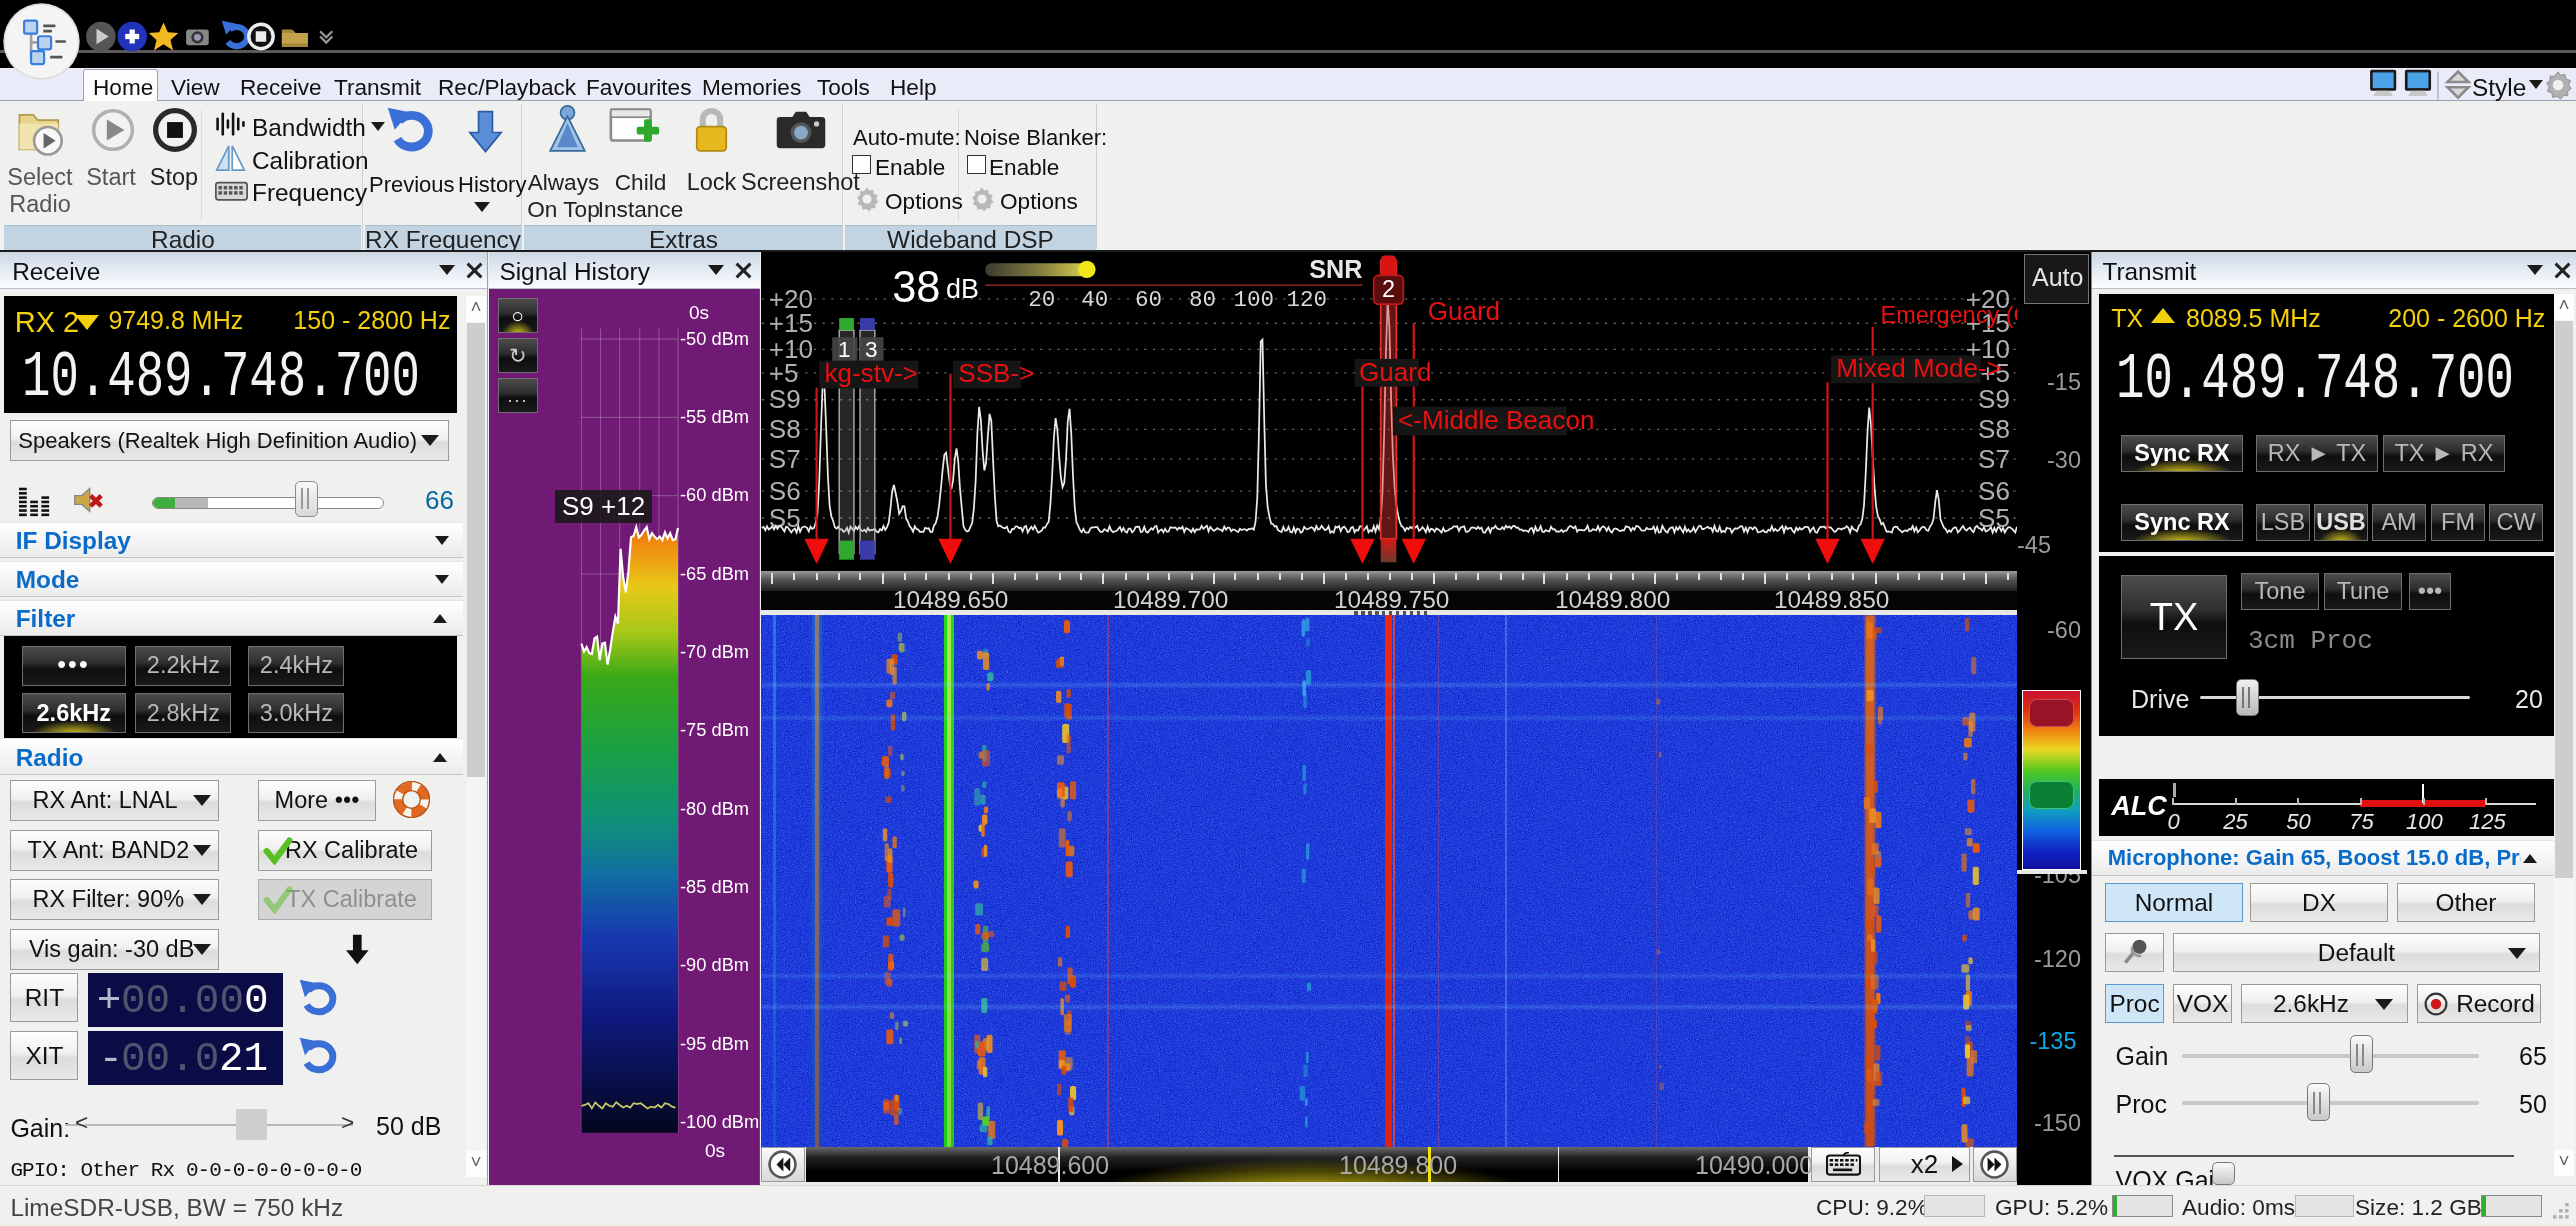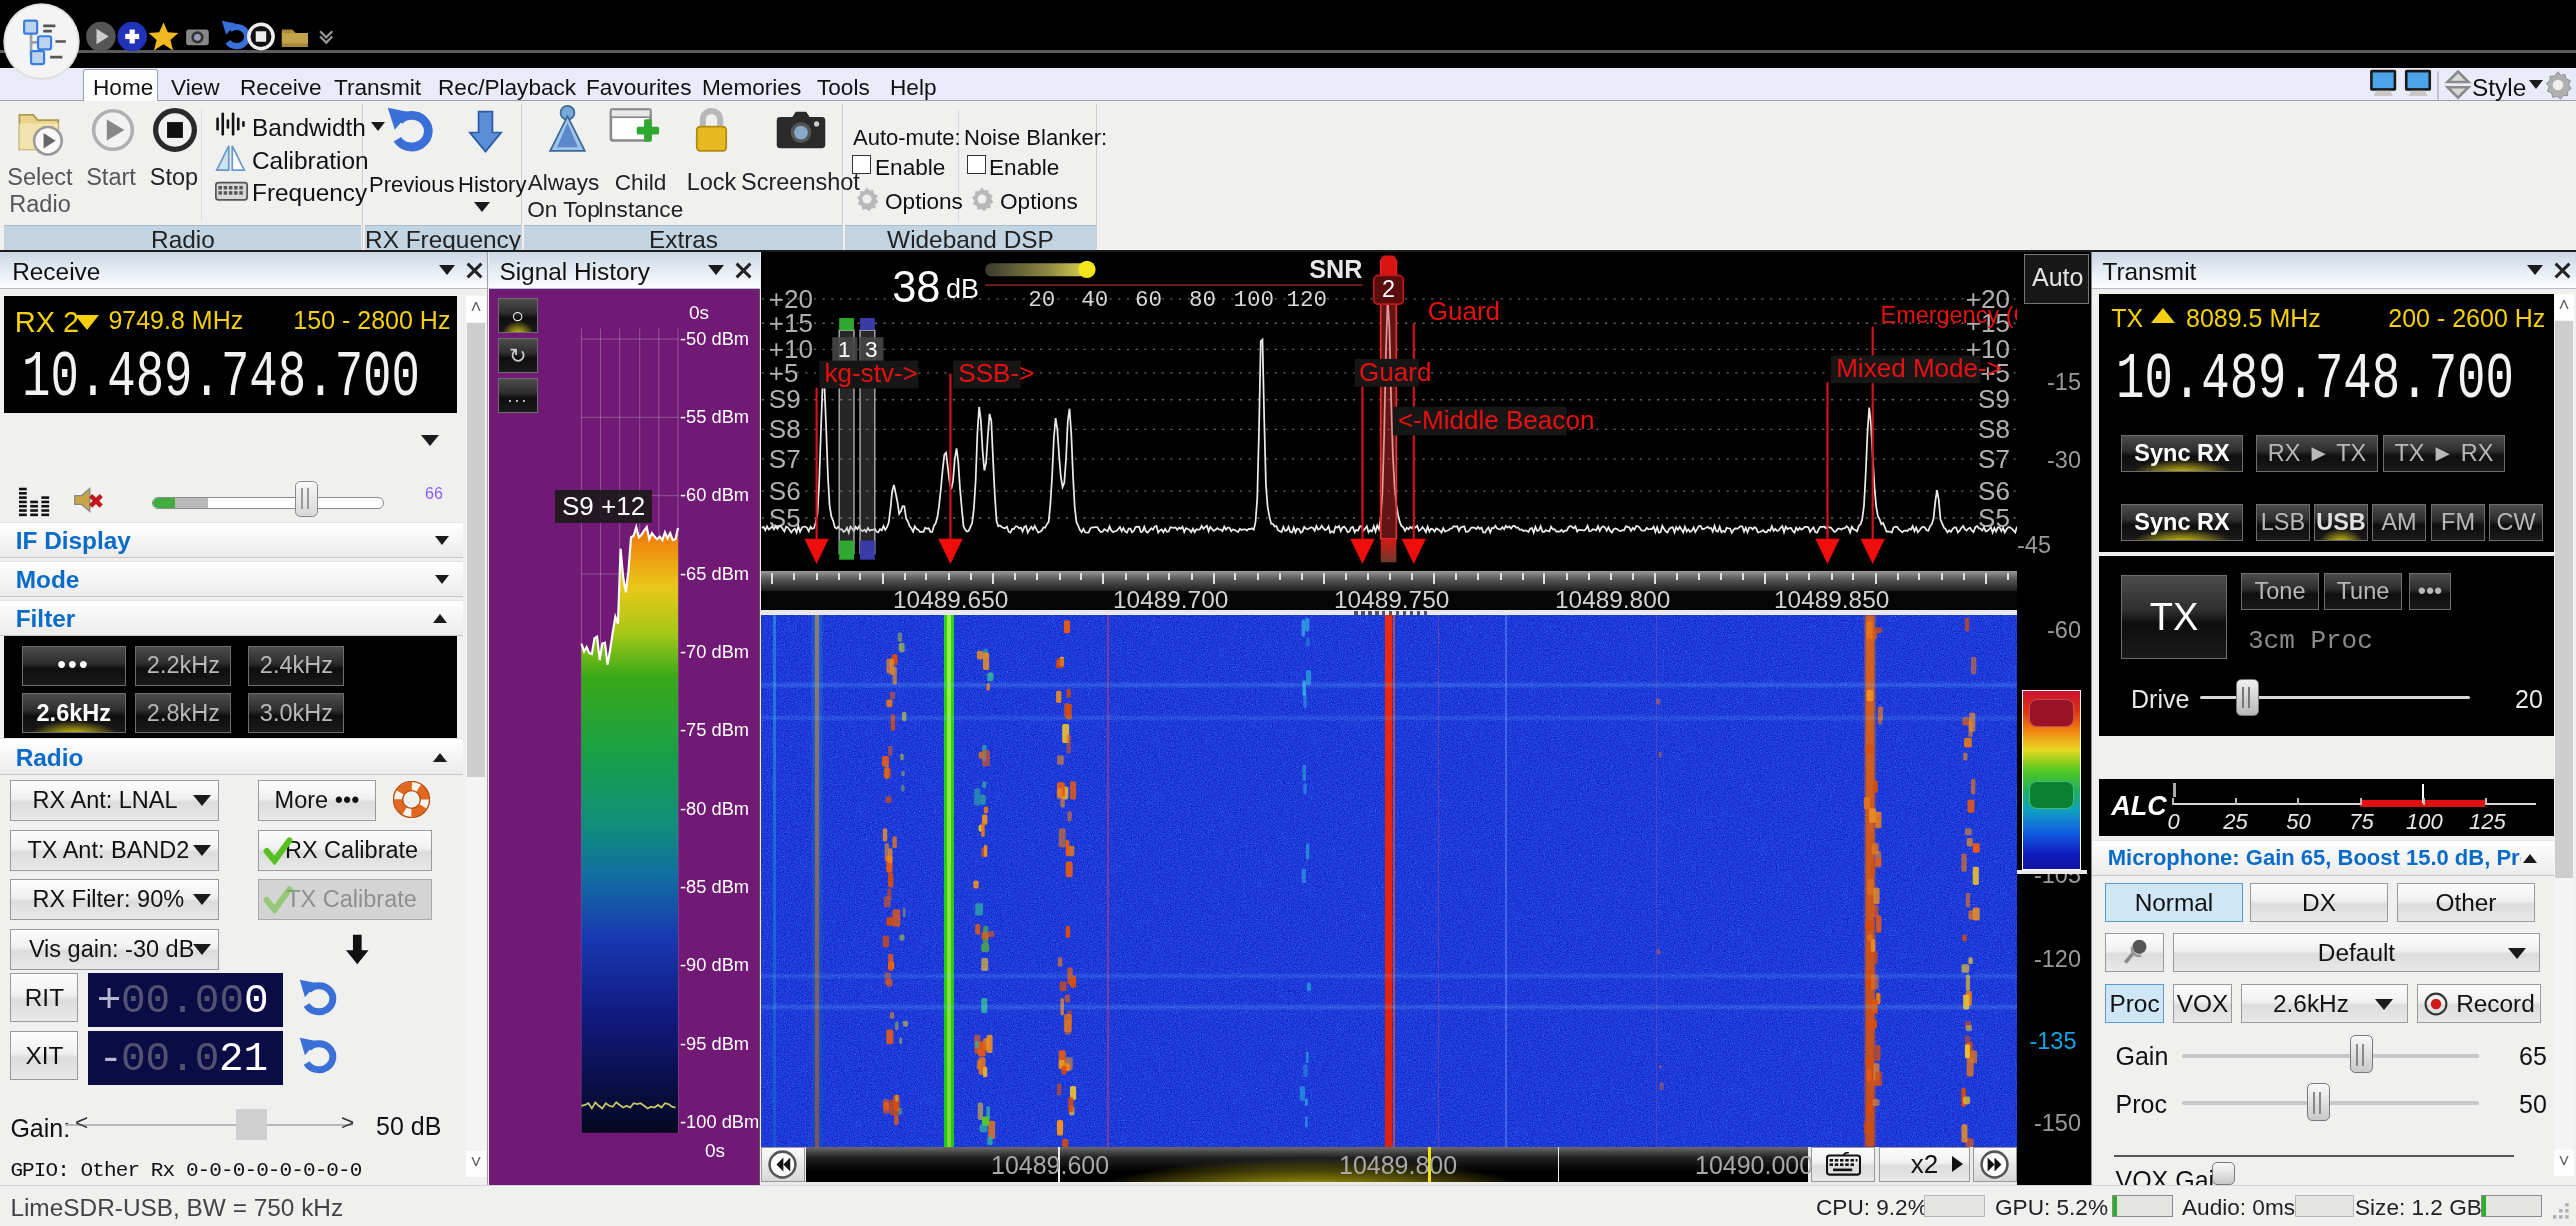--- a/index.html
+++ b/index.html
@@ -233,20 +233,21 @@
         <path d="M3 3 L19 19 M19 3 L3 19" stroke="#222" stroke-width="3.4"></path>
       </svg>
   </div>
   <div class="abs" style="left:4.4px;top:44px;width:453px;height:117px;background:#000;">
     <span class="abs" style="left:10.4px;top:10.4px;font-size:29px;color:#f4d00e;">RX 2</span>
     <div class="abs" style="left:71px;top:19px;width:0;height:0;border-left:12.2px solid transparent;border-right:12.2px solid transparent;border-top:15px solid #f4d00e;"></div>
     <span class="abs" style="left:104px;top:10.4px;font-size:25px;color:#f4d00e;">9749.8 MHz</span>
     <span class="abs" style="right:7px;top:10.4px;font-size:25px;color:#f4d00e;">150 - 2800 Hz</span>
     <div class="abs mono" style="left:17.4px;top:46px;font-size:64px;color:#f2f2f2;transform:scaleX(0.74);transform-origin:0 0;white-space:nowrap;">10.489.748.700</div>
   </div>
+  <div class="lightbtn abs" style="left:10.4px;top:168px;width:439px;height:41px;font-size:22px;white-space:nowrap;">Speakers (Realtek High Definition Audio)&nbsp;&nbsp;&nbsp;&nbsp;</div>
   <div class="abs ddarrow" style="left:421px;top:183px;"></div>
   <svg class="abs" style="left:19px;top:234px;" width="31" height="31" viewBox="0 0 36 36">
     <g fill="#111">
       <rect x="0" y="2" width="9" height="3"></rect>
         <rect x="0" y="7" width="9" height="3"></rect>
         <rect x="0" y="12" width="9" height="3"></rect>
         <rect x="0" y="17" width="9" height="3"></rect>
         <rect x="0" y="22" width="9" height="3"></rect>
         <rect x="0" y="27" width="9" height="3"></rect>
         <rect x="0" y="32" width="9" height="3"></rect>
@@ -266,21 +267,21 @@
     <path d="M20 12 L32 24 M32 12 L20 24" stroke="#c01818" stroke-width="5"></path>
   </svg>
   <div class="abs" style="left:152px;top:245px;width:232px;height:12.2px;border:0.9px solid #8a8a8a;border-radius:6.1px;background:#fff;overflow:hidden;">
     <div class="abs" style="left:0;top:0;width:22px;height:12.2px;background:#3fae3f;"></div>
     <div class="abs" style="left:22px;top:0;width:33px;height:12.2px;background:#b8b8b8;"></div>
   </div>
   <div class="abs" style="left:295px;top:229px;width:22.6px;height:36px;background:linear-gradient(180deg,#f8f8f8,#d8d8d8);border:1.7px solid #8a8a8a;border-radius:5.2px;">
     <div class="abs" style="left:5.2px;top:6.1px;width:1.7px;height:21px;background:#999;"></div>
     <div class="abs" style="left:11.3px;top:6.1px;width:1.7px;height:21px;background:#999;"></div>
   </div>
-  <span class="abs" style="left:425px;top:233px;font-size:16px;color:#8b5cf6;">66</span>
+  <span class="abs" style="left:425px;top:233px;font-size:26px;color:#0369a1;">66</span>
   <div class="sec-row abs" style="left:0;top:270px;width:463px;height:36px;">
     <span class="sec-label abs" style="left:15.7px;top:4.4px;">IF Display</span>
     <div class="abs ddarrow" style="left:435px;top:13px;border-left-width:7.8px;border-right-width:7.8px;border-top-width:9.6px;"></div>
   </div>
   <div class="sec-row abs" style="left:0;top:309px;width:463px;height:36px;">
     <span class="sec-label abs" style="left:15.7px;top:4.4px;">Mode</span>
     <div class="abs ddarrow" style="left:435px;top:13px;border-left-width:7.8px;border-right-width:7.8px;border-top-width:9.6px;"></div>
   </div>
   <div class="sec-row abs" style="left:0;top:348px;width:463px;height:36px;">
     <span class="sec-label abs" style="left:15.7px;top:4.4px;">Filter</span>

